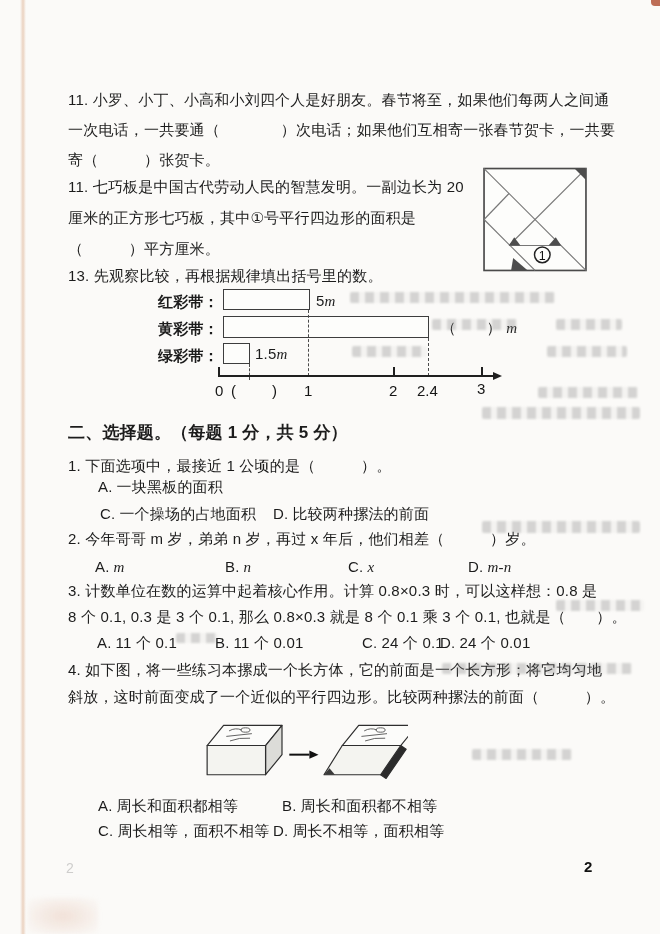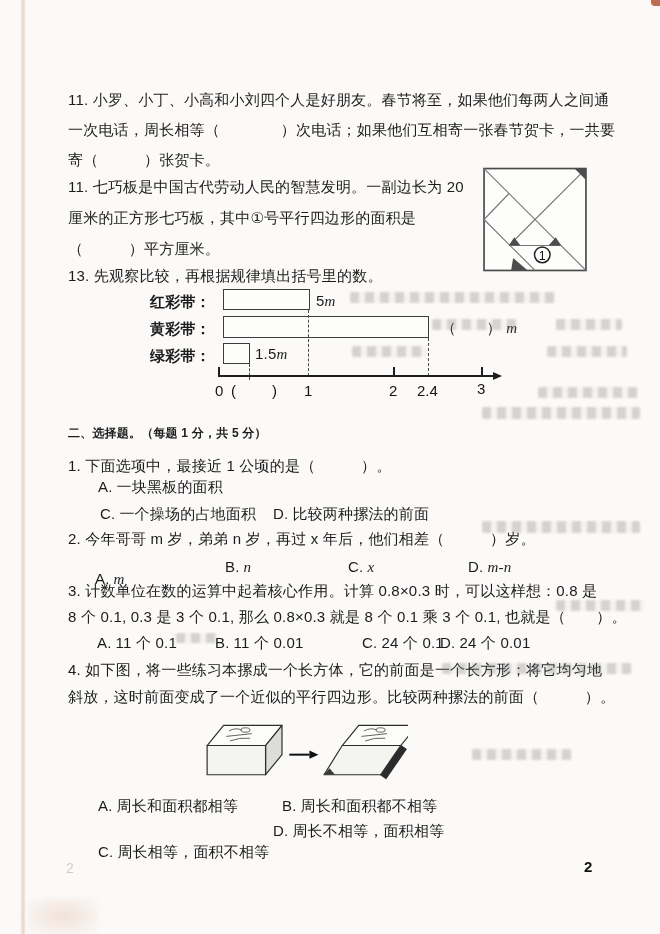--- a/index.html
+++ b/index.html
@@ -18,21 +18,21 @@
     position:absolute;
     font-size:15px;
     line-height:20px;
     white-space:nowrap;
     letter-spacing:0.2px;
     color:#1c1c1c;
   }
   .bold{font-weight:bold;}
   .opt-label{margin-right:4px;}
   .math{font-family:"Liberation Serif","DejaVu Serif",serif;font-style:italic;}
-  .script-label{font-family:"Liberation Serif","DejaVu Serif",serif;font-weight:bold;}
+  .script-label{font-family:"Liberation Serif","DejaVu Serif",serif;font-weight:bold;margin-left:8px;}
   .bar{
     position:absolute;
     border:1.4px solid #3d3d3d;
     background:#fdfdfb;
     box-sizing:border-box;
   }
   .vdash{
     position:absolute;
     width:0;
     border-left:1.6px dashed #4a4a4a;
@@ -88,21 +88,21 @@
 </head>
 <body>
 
 <div id="paper">
 
   <div id="left-edge"></div>
   <div id="corner-mark"></div>
   <div id="bottom-smudge"></div>
 
   <div class="t" style="left:68px;top:90px;">11. 小罗、小丁、小高和小刘四个人是好朋友。春节将至，如果他们每两人之间通</div>
-  <div class="t" style="left:68px;top:120px;">一次电话，周长相等（　　　　）次电话；如果他们互相寄一张春节贺卡，一共要</div>
+  <div class="t" style="left:68px;top:120px;">一次电话，一共要通（　　　　）次电话；如果他们互相寄一张春节贺卡，一共要</div>
   <div class="t" style="left:68px;top:150px;">寄（　　　）张贺卡。</div>
 
   <div class="t" style="left:68px;top:177px;">11. 七巧板是中国古代劳动人民的智慧发明。一副边长为 20</div>
   <div class="t" style="left:68px;top:208px;">厘米的正方形七巧板，其中①号平行四边形的面积是</div>
   <div class="t" style="left:68px;top:239px;">（　　　）平方厘米。</div>
 
   <svg style="position:absolute;left:483px;top:167px;" width="104" height="105" viewBox="0 0 100 100">
     <rect x="1" y="1" width="98" height="98" fill="#fdfdfb" stroke="#4a4a4a" stroke-width="1.6"></rect>
     <g stroke="#777" stroke-width="1.1" fill="none">
       <line x1="1" y1="1" x2="99" y2="99"></line>
@@ -150,29 +150,29 @@
     <div class="tick" style="left:481px;top:367px;height:9px;"></div>
     <div class="axis-num" style="left:215px;top:382px;">0</div>
     <div class="axis-num" style="left:231px;top:382px;">(</div>
     <div class="axis-num" style="left:272px;top:382px;">)</div>
     <div class="axis-num" style="left:304px;top:382px;">1</div>
     <div class="axis-num" style="left:389px;top:382px;">2</div>
     <div class="axis-num" style="left:417px;top:382px;">2.4</div>
     <div class="axis-num" style="left:477px;top:380px;">3</div>
   </div>
 
-  <div class="t bold" style="left:68px;top:423px;font-size:12px;">二、选择题。（每题 1 分，共 5 分）</div>
+  <div class="t bold" style="left:68px;top:423px;font-size:17px;">二、选择题。（每题 1 分，共 5 分）</div>
 
   <div class="t" style="left:68px;top:449px;margin-top:7px;">1. 下面选项中，最接近 1 公顷的是（　　　）。</div>
   <div class="t" style="left:98px;top:477px;"><span class="opt-label">A.</span><span>一块黑板的面积</span></div>
   <div class="t" style="left:100px;top:504px;"><span class="opt-label">C.</span><span>一个操场的占地面积</span></div>
   <div class="t" style="left:273px;top:504px;"><span class="opt-label">D.</span><span>比较两种摞法的前面</span></div>
 
   <div class="t" style="left:68px;top:529px;">2. 今年哥哥 m 岁，弟弟 n 岁，再过 x 年后，他们相差（　　　）岁。</div>
-  <div class="t" style="left:95px;top:557px;margin-top:12px;"><span class="opt-label">A.</span><span class="math">m</span></div>
+  <div class="t" style="left:95px;top:557px;"><span class="opt-label">A.</span><span class="math">m</span></div>
   <div class="t" style="left:225px;top:557px;"><span class="opt-label">B.</span><span class="math">n</span></div>
   <div class="t" style="left:348px;top:557px;"><span class="opt-label">C.</span><span class="math">x</span></div>
   <div class="t" style="left:468px;top:557px;"><span class="opt-label">D.</span><span class="math">m-n</span></div>
 
   <div class="t" style="left:68px;top:581px;">3. 计数单位在数的运算中起着核心作用。计算 0.8×0.3 时，可以这样想：0.8 是</div>
   <div class="t" style="left:68px;top:607px;">8 个 0.1, 0.3 是 3 个 0.1, 那么 0.8×0.3 就是 8 个 0.1 乘 3 个 0.1, 也就是（　　）。</div>
   <div class="t" style="left:97px;top:633px;"><span class="opt-label">A.</span><span>11 个 0.1</span></div>
   <div class="t" style="left:215px;top:633px;"><span class="opt-label">B.</span><span>11 个 0.01</span></div>
   <div class="t" style="left:330px;top:633px;margin-left:32px;"><span class="opt-label">C.</span><span>24 个 0.1</span></div>
   <div class="t" style="left:440px;top:633px;"><span class="opt-label">D.</span><span>24 个 0.01</span></div>
@@ -208,21 +208,21 @@
     <g stroke="#555" stroke-width="1" fill="none">
       <path d="M182,14 q7,-4 14,-1"></path>
       <path d="M179,20 l28,-3"></path>
       <path d="M183,25 q10,-4 22,-3"></path>
       <ellipse cx="200" cy="13" rx="5" ry="2.4"></ellipse>
     </g>
   </svg>
 
   <div class="t" style="left:98px;top:796px;"><span class="opt-label">A.</span><span>周长和面积都相等</span></div>
   <div class="t" style="left:282px;top:796px;"><span class="opt-label">B.</span><span>周长和面积都不相等</span></div>
-  <div class="t" style="left:98px;top:821px;margin-top:21px;"><span class="opt-label">C.</span><span>周长相等，面积不相等</span></div>
+  <div class="t" style="left:98px;top:821px;"><span class="opt-label">C.</span><span>周长相等，面积不相等</span></div>
   <div class="t" style="left:273px;top:821px;"><span class="opt-label">D.</span><span>周长不相等，面积相等</span></div>
 
   <div class="pagenum" style="left:584px;top:858px;">2</div>
   <div class="pagenum-ghost" style="left:66px;top:860px;">2</div>
 
   <div class="ghost" style="left:350px;top:292px;width:205px;height:11px;"></div>
   <div class="ghost" style="left:432px;top:319px;width:85px;height:11px;"></div>
   <div class="ghost" style="left:556px;top:319px;width:66px;height:11px;"></div>
   <div class="ghost" style="left:352px;top:346px;width:75px;height:11px;"></div>
   <div class="ghost" style="left:547px;top:346px;width:80px;height:11px;"></div>

